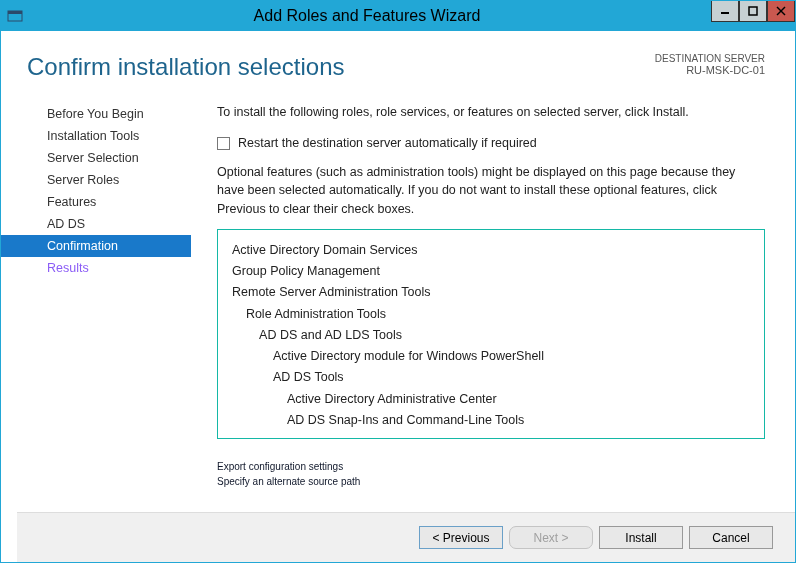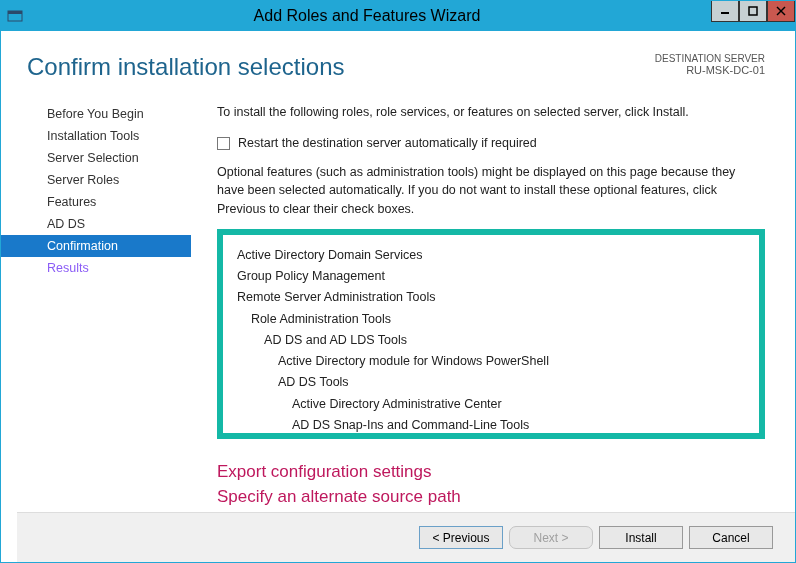--- a/index.html
+++ b/index.html
@@ -24,25 +24,25 @@
   .side-item { padding: 4px 0 4px 46px; font-size:12.5px; color:#333; cursor:pointer;}
   .side-item.active { background:#1979ca; color:#fff;}
   .side-item.disabled { color:#8b5cf6; cursor:default;}
   
   .main { flex:1; padding: 4px 30px 0 26px; font-size:12.5px; color:#222; line-height:1.5;}
   .intro-line { margin-bottom:12px;}
   .chk-row { display:flex; align-items:center; gap:8px; margin-bottom:10px;}
   .chkbox { width:13px; height:13px; border:1px solid #777; display:inline-block; background:#fff;}
   .opt-text { margin-bottom:10px; }
   
-  .feat-box { border:6px solid #14b8a6; padding:10px 14px 14px 14px; height:210px; overflow:auto; line-height:1.7;}
+  .feat-box { border:1px solid #14b8a6; padding:10px 14px 14px 14px; height:210px; overflow:auto; line-height:1.7;}
   .feat-box div { white-space:pre; }
   
   .links { margin-top:20px; }
-  .links a { display:block; color:#be185d; font-size:17px; text-decoration:none; cursor:pointer; line-height:1.5;}
+  .links a { display:block; color:#0f172a; font-size:10px; text-decoration:none; cursor:pointer; line-height:1.5;}
   
   .footer { position:absolute; bottom:0; left:16px; right:0; height:50px; background:#f0f0f0; border-top:1px solid #ddd; display:flex; justify-content:flex-end; align-items:center; padding-right:22px; gap:6px;}
   .btn { width:84px; height:23px; border:1px solid #999; background:#e8e8e8; font-size:12px; cursor:pointer; display:flex; align-items:center; justify-content:center;}
   .btn.disabled { color:#a0a0a0; cursor:default; border-color:#c4c4c4;border-radius:7px;}
   .btn.hl { border:1px solid #6aa0c8;}
 </style>
 </head>
 <body>
 
 <div class="window">

